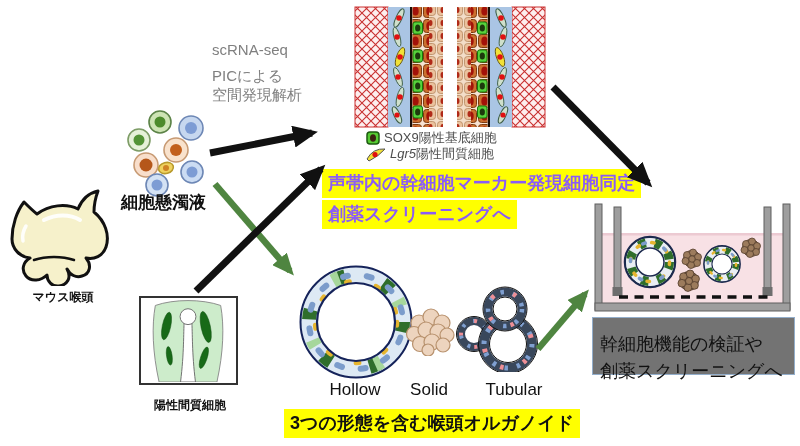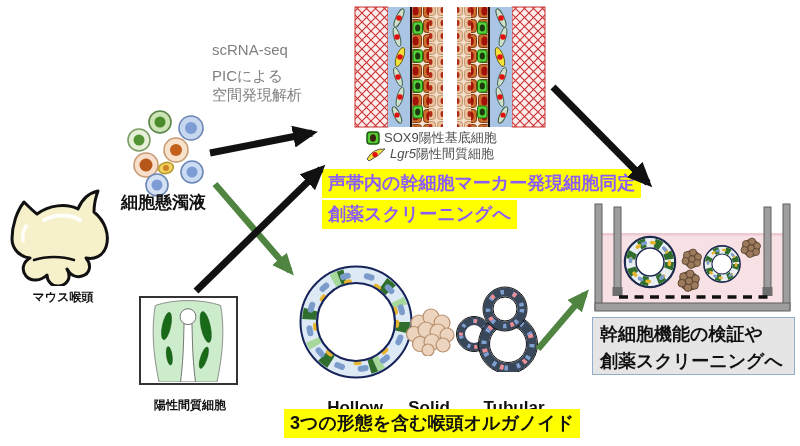--- a/index.html
+++ b/index.html
@@ -9,23 +9,23 @@
   .jp{font-weight:bold;color:#111;}
   .lbl-18{font-size:12px;line-height:22px;font-weight:bold;}
   .lbl-17{font-size:17px;line-height:21px;font-weight:bold;}
   .gray{color:#7f7f7f;font-size:15px;line-height:19px;font-weight:normal;}
   .hl{background:#ffff00;padding:2px 6px 3px 6px;font-weight:bold;white-space:nowrap;}
   .hl-red{color:#8b5cf6;font-size:18px;}
   .hl-black{color:#111;font-size:18px;}
   .legend-row{display:flex;align-items:center;gap:4px;font-size:13px;color:#4d4d4d;line-height:16px;text-align:center;}
   .legend-row + .legend-row{}
   .frozen-box{width:99px;height:89px;border:2.5px solid #333;background:#fff;box-sizing:border-box;}
-  .outcome{width:203px;height:58px;background:#e5e5e5;border:1px solid #93aecb;box-sizing:border-box;
-           padding:3px 0 0 7px;font-size:18px;line-height:27px;font-weight:bold;color:#111;}
-  .org-lbl{font-size:17px;font-weight:bold;text-align:center;color:#111;margin-top:18px;}
+  .outcome{width:203px;height:58px;background:#737373;border:1px solid #93aecb;box-sizing:border-box;
+           padding:13px 0 0 7px;font-size:18px;line-height:27px;font-weight:normal;color:#111;}
+  .org-lbl{font-size:17px;font-weight:normal;text-align:center;color:#111;}
   svg{display:block;}
   .overlay{pointer-events:none;z-index:5;}
 </style>
 </head>
 <body>
 
 <div id="canvas">
 
   <svg class="abs" style="left:4px;top:186px;" width="117" height="100" viewBox="0 0 117 100">
     <path d="M20,16 C25,21 29,25 33,28 C45,19 62,17 74,23 C78,13 85,7 94,5 C91,13 90,20 90,26

